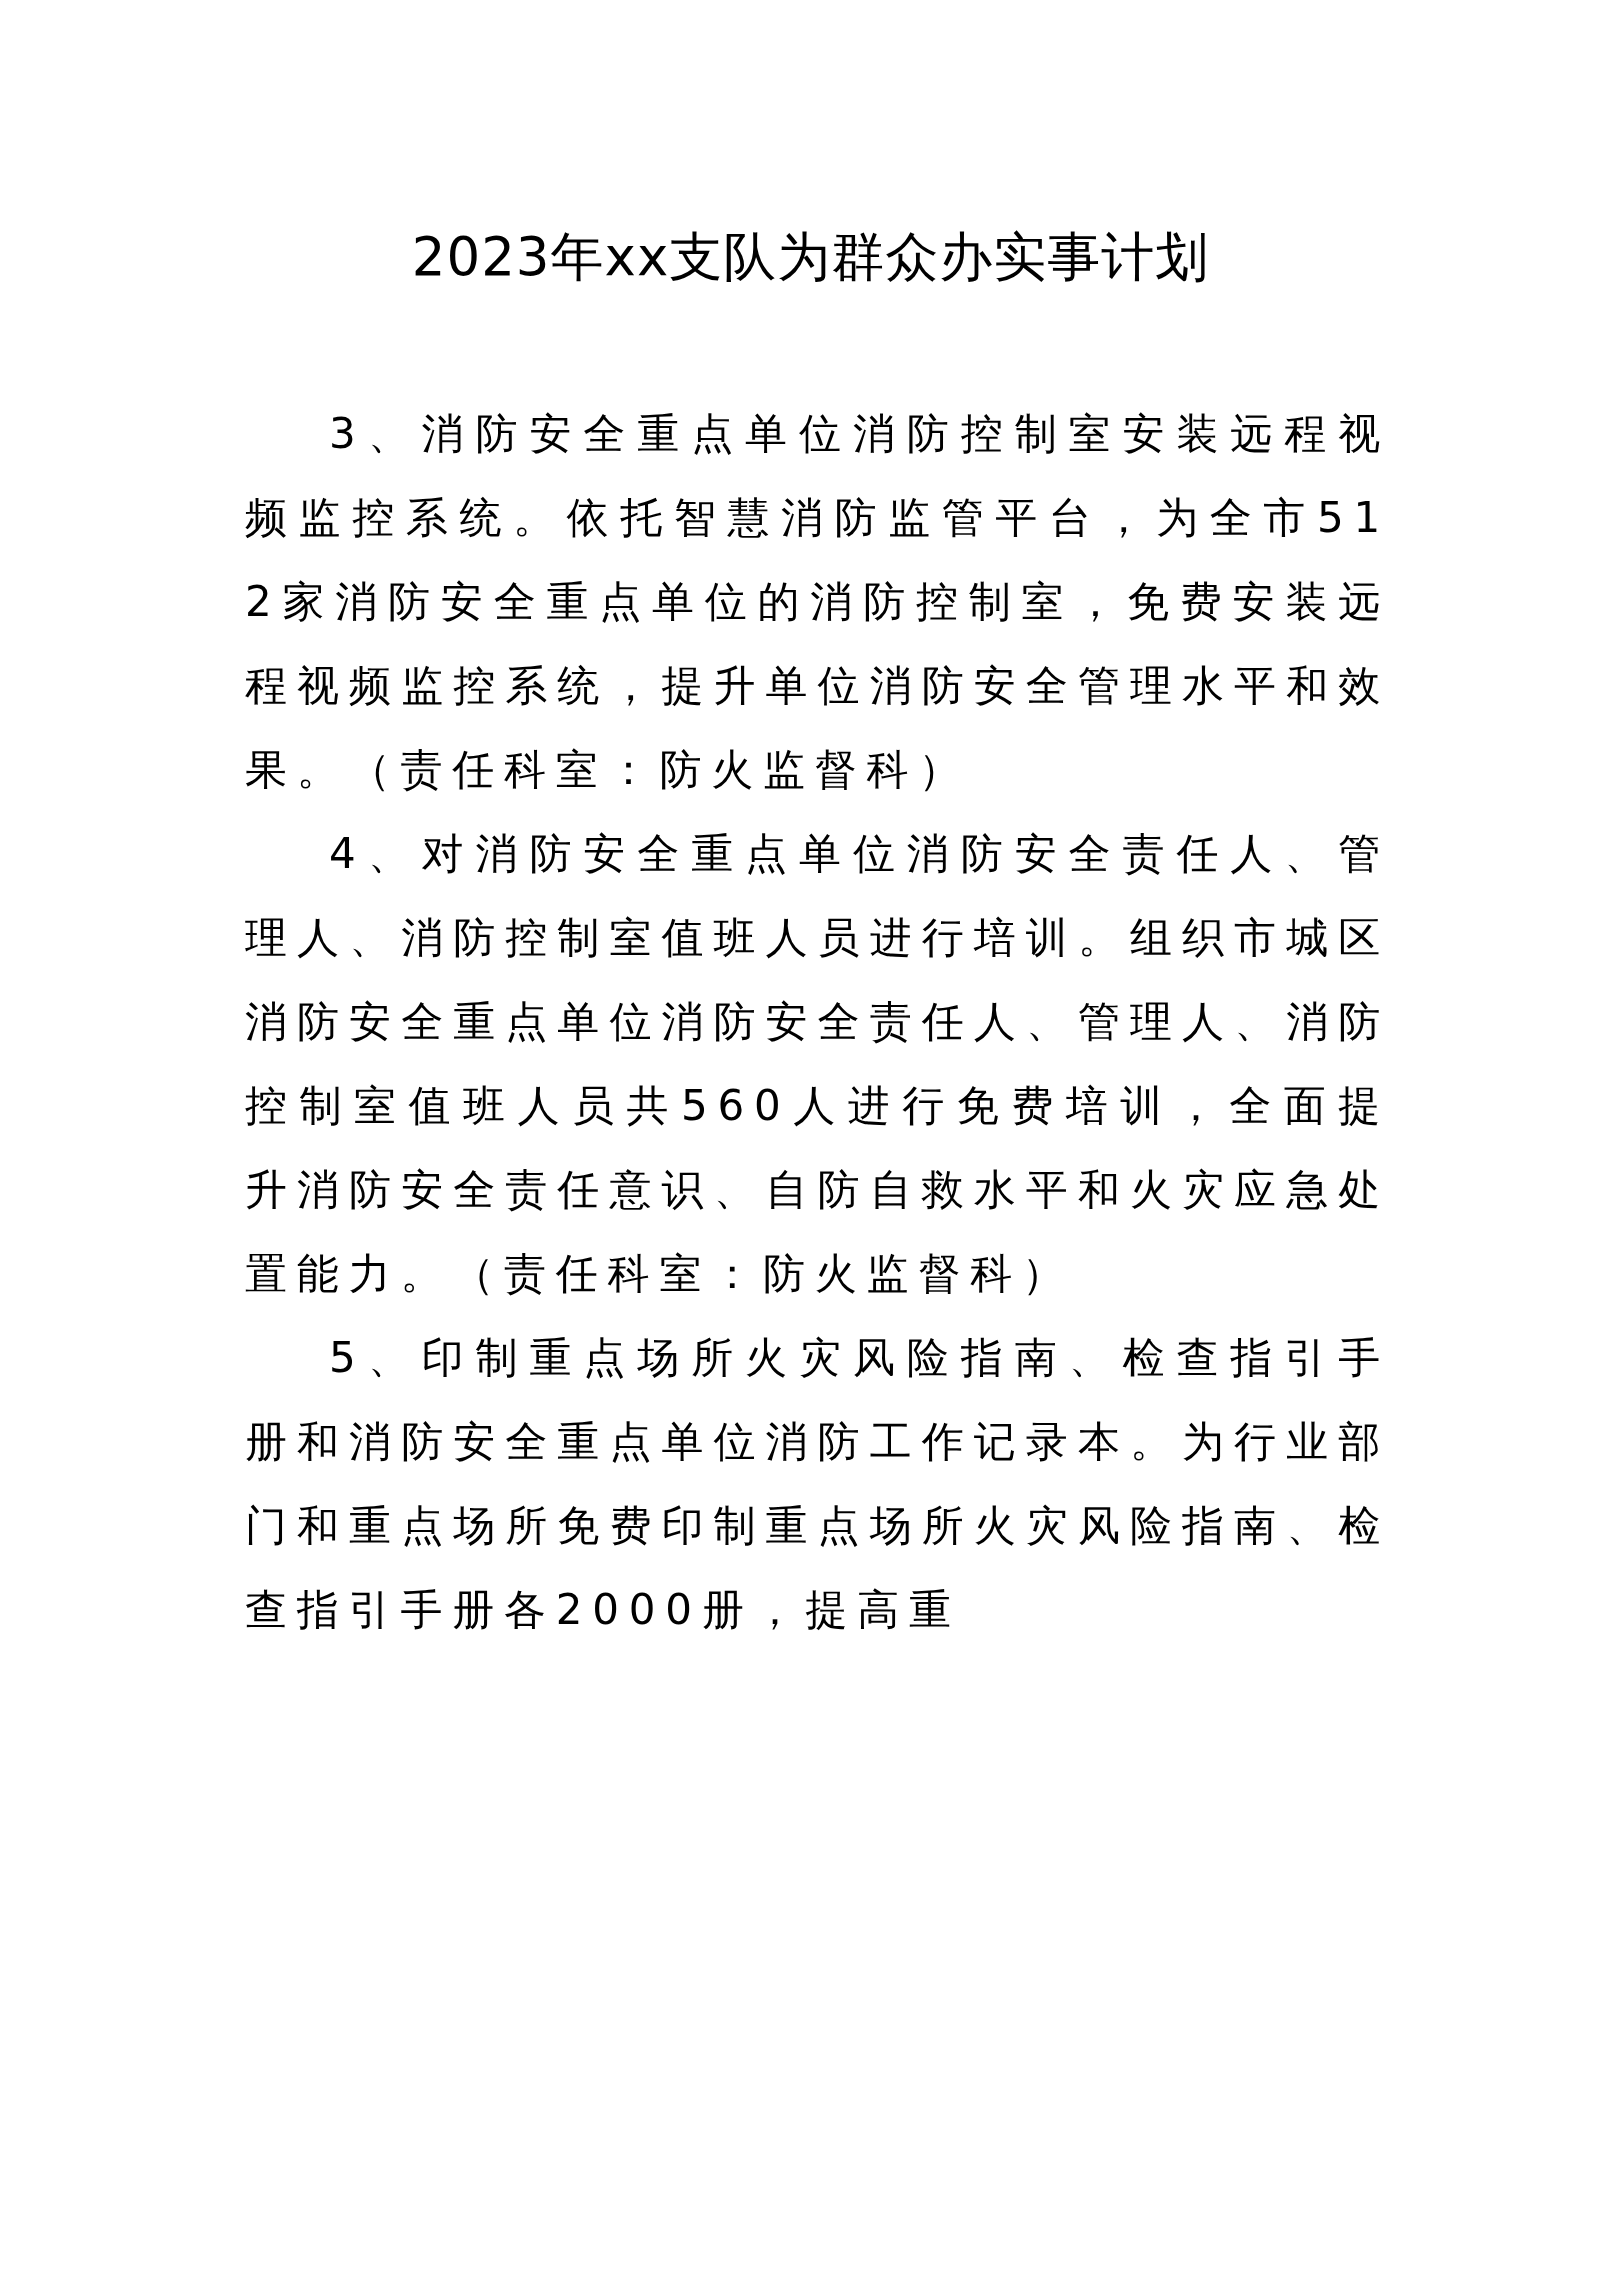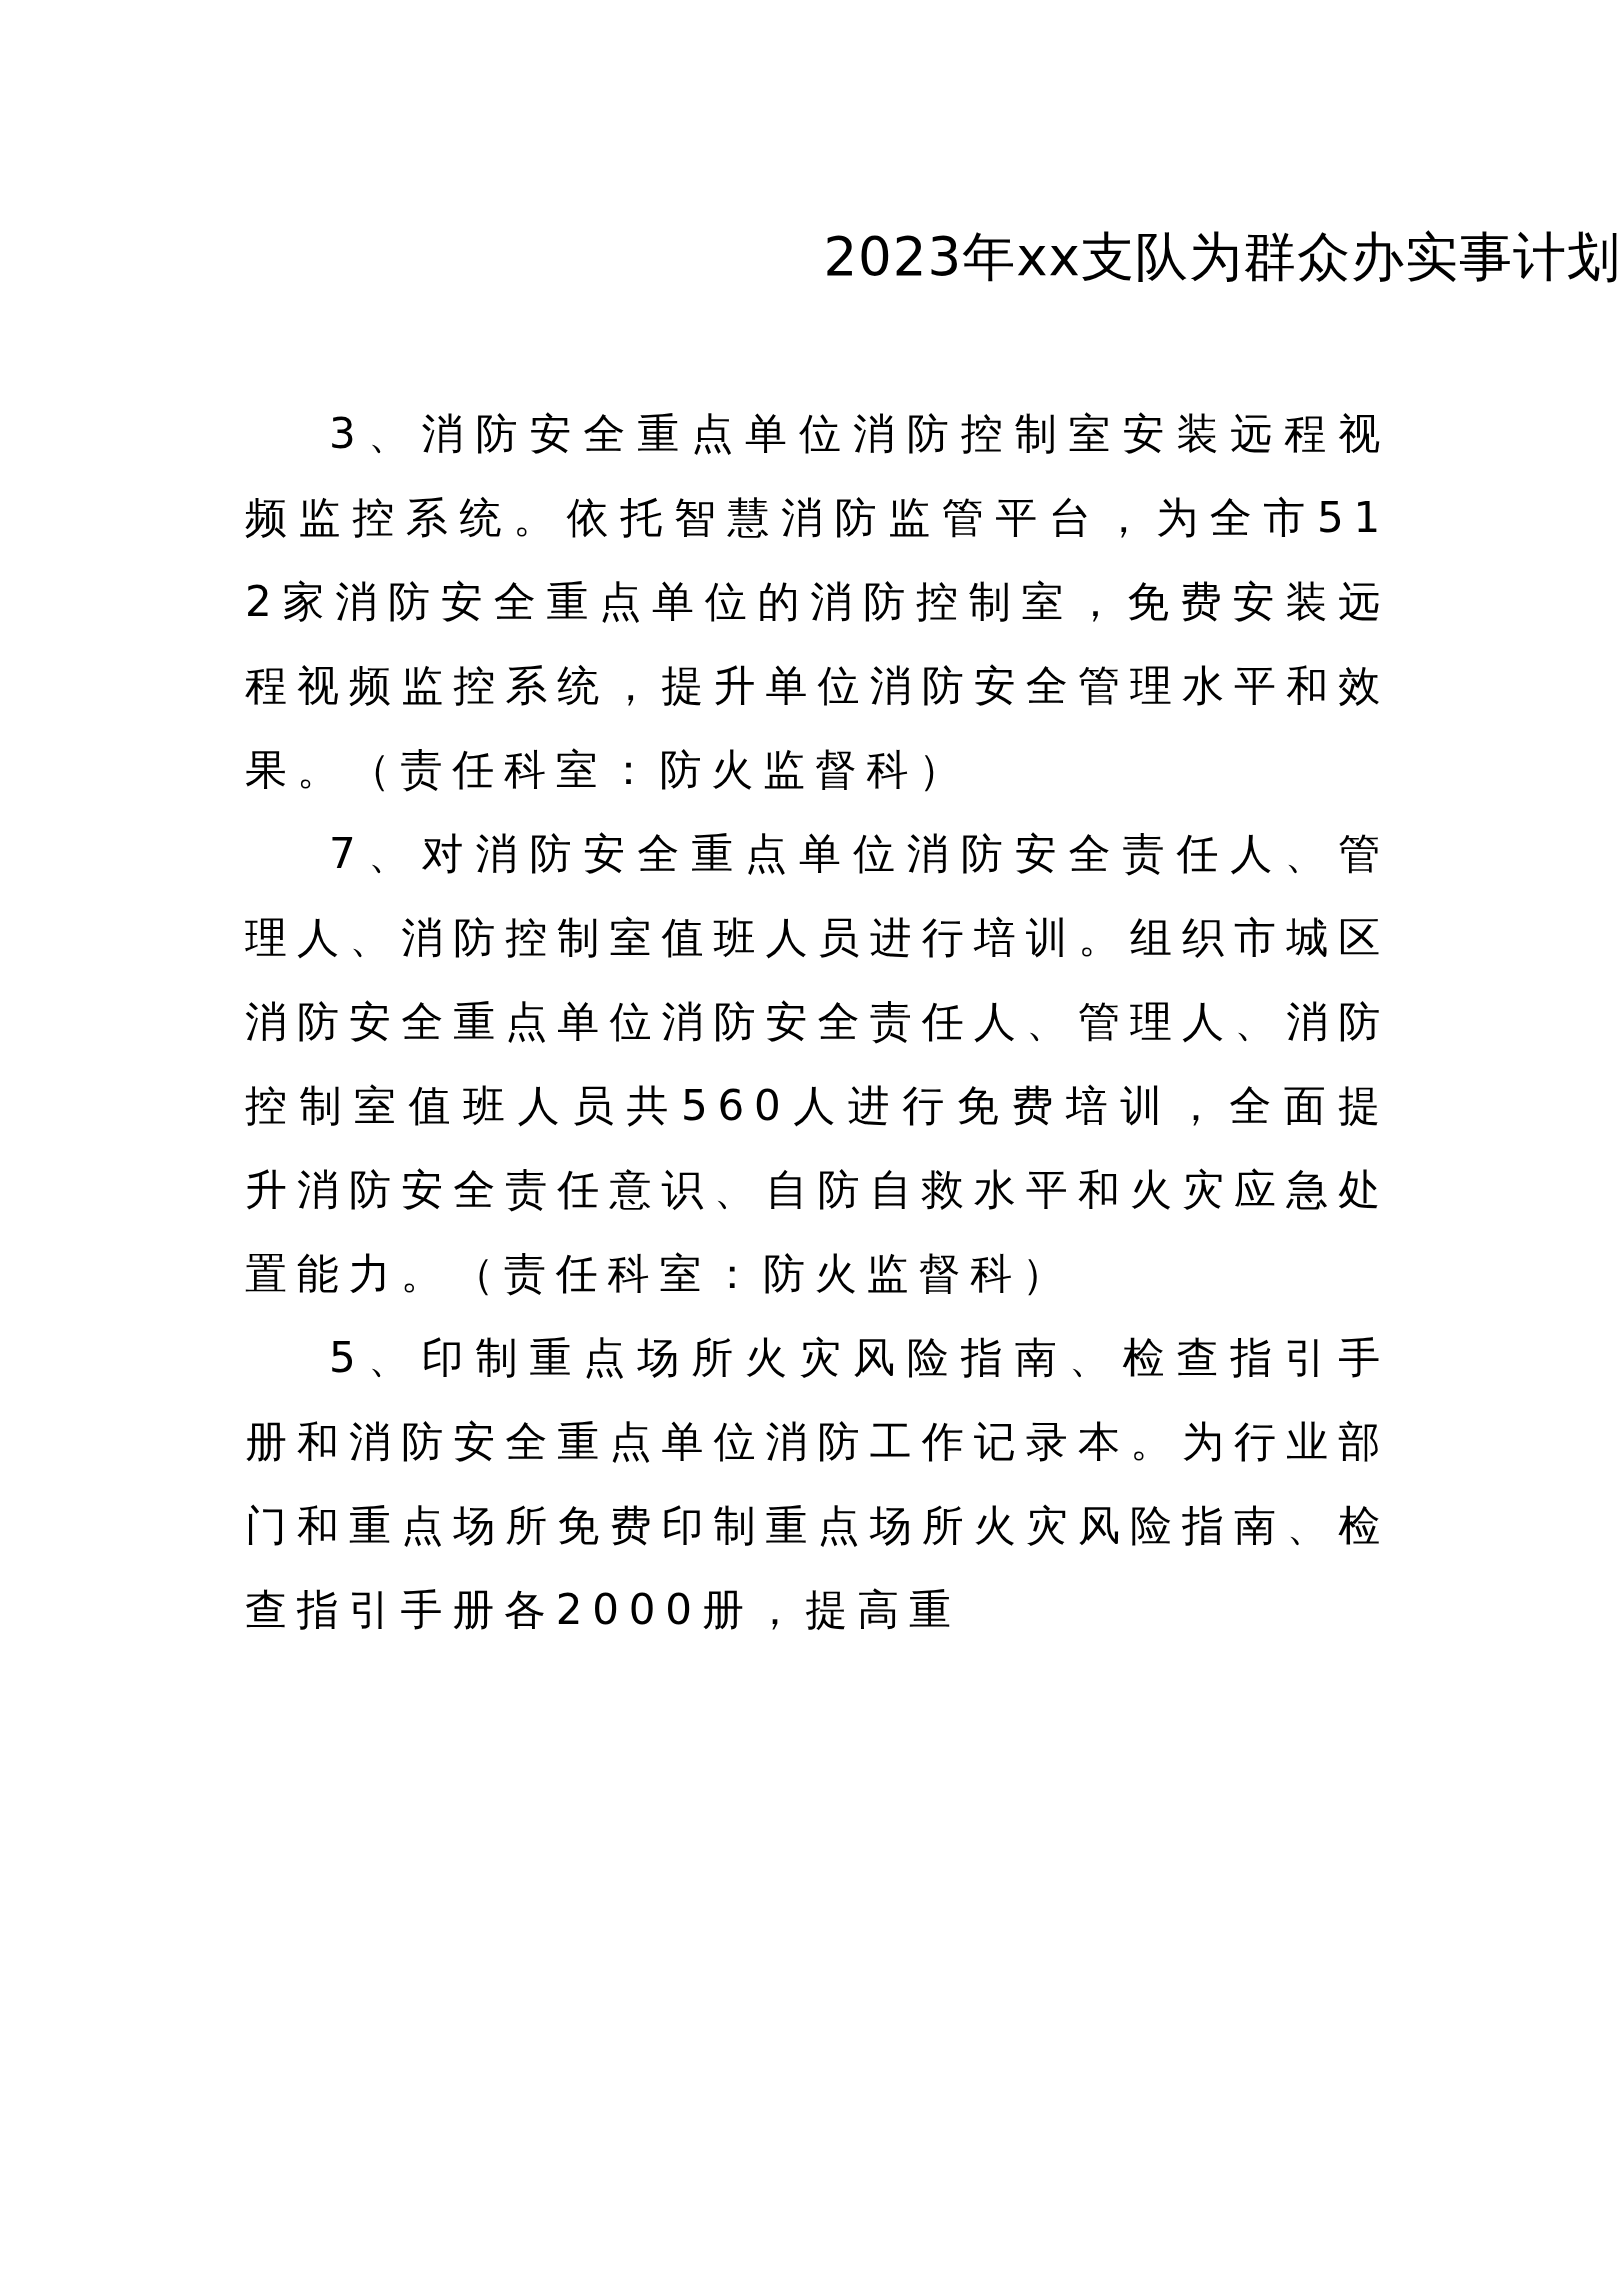--- a/index.html
+++ b/index.html
@@ -21,21 +21,21 @@
       top: 0;
       width: 1621px;
       height: 2293px;
       background: #ffffff;
     }
     .doc-title {
       position: absolute;
       left: 0;
       top: 222px;
       width: 1621px;
-      text-align: right;
+      text-align: center;
       font-size: 53px;
       line-height: 69px;
       letter-spacing: 1px;
       white-space: nowrap;
     }
     .doc-body {
       position: absolute;
       left: 245px;
       top: 392px;
       width: 1145px;
@@ -52,17 +52,17 @@
     }
   </style>
 </head>
 <body>
 
 <div class="page">
   <div class="doc-title">2023年xx支队为群众办实事计划</div>
 
   <div class="doc-body">
     <p class="para">3、消防安全重点单位消防控制室安装远程视频监控系统。依托智慧消防监管平台，为全市512家消防安全重点单位的消防控制室，免费安装远程视频监控系统，提升单位消防安全管理水平和效果。（责任科室：防火监督科）</p>
-    <p class="para">7、对消防安全重点单位消防安全责任人、管理人、消防控制室值班人员进行培训。组织市城区消防安全重点单位消防安全责任人、管理人、消防控制室值班人员共560人进行免费培训，全面提升消防安全责任意识、自防自救水平和火灾应急处置能力。（责任科室：防火监督科）</p>
+    <p class="para">4、对消防安全重点单位消防安全责任人、管理人、消防控制室值班人员进行培训。组织市城区消防安全重点单位消防安全责任人、管理人、消防控制室值班人员共560人进行免费培训，全面提升消防安全责任意识、自防自救水平和火灾应急处置能力。（责任科室：防火监督科）</p>
     <p class="para">5、印制重点场所火灾风险指南、检查指引手册和消防安全重点单位消防工作记录本。为行业部门和重点场所免费印制重点场所火灾风险指南、检查指引手册各2000册，提高重</p>
   </div>
 </div>
 
 
 </body></html>

